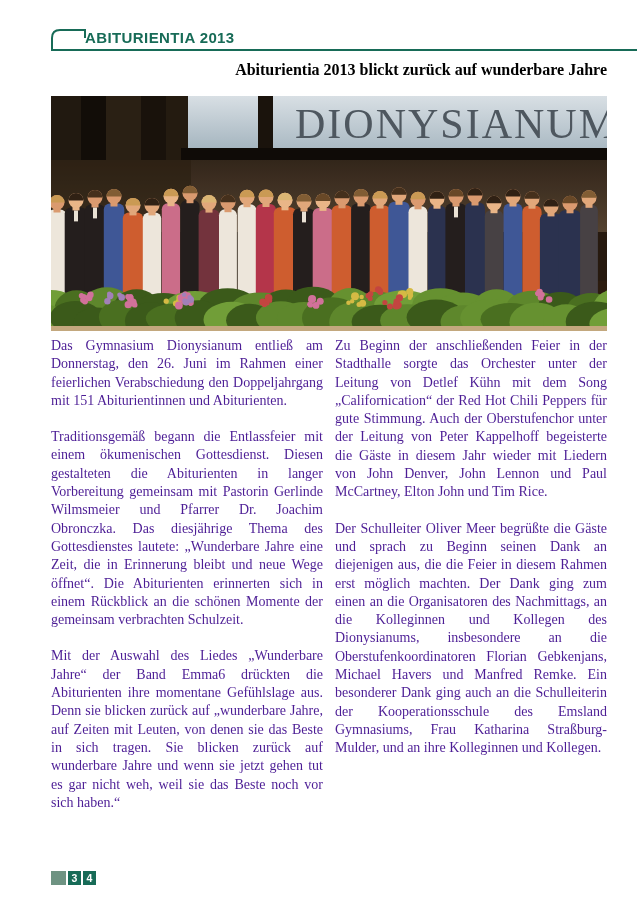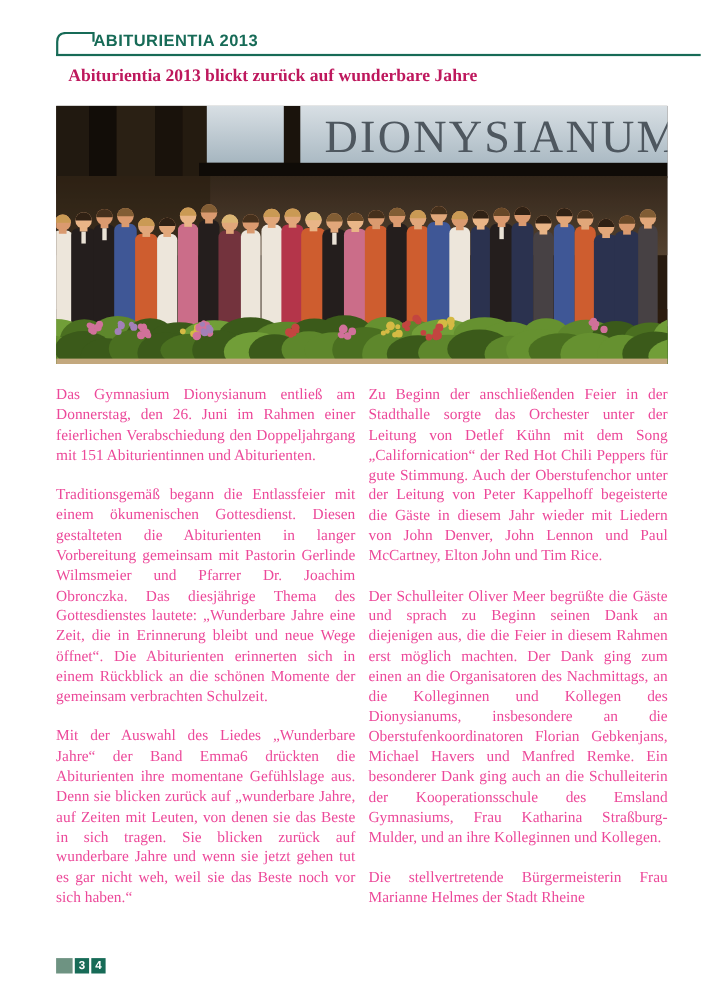--- a/index.html
+++ b/index.html
@@ -7,30 +7,30 @@
   body { width:641px; height:909px; font-family:"Liberation Serif", serif; }
   .page { position:relative; width:641px; height:909px; background:#ffffff; overflow:hidden; }
 
   
   .tab-icon { position:absolute; left:51px; top:29px; }
   .kicker { position:absolute; left:85px; top:29px; font-family:"Liberation Sans", sans-serif;
             font-weight:bold; font-size:15px; letter-spacing:0.4px; color:#176b57; }
   .rule { position:absolute; left:51px; top:49px; width:586px; height:2px; background:#176b57; }
 
   
-  .article-title { position:absolute; left:62px; top:61px; width:556px;
-                   font-family:"Liberation Serif", serif; font-weight:bold; font-size:16px; color:#be185d; }
+  .article-title { position:absolute; left:51px; top:61px; width:556px;
+                   font-family:"Liberation Serif", serif; font-weight:bold; font-size:16px; color:#000000;text-align:right; }
 
   
   .photo { position:absolute; left:51px; top:96px; width:556px; height:235px; overflow:hidden;text-align:center; }
   .photo svg { display:block; }
 
   
-  .col { position:absolute; top:351px; width:272px; font-size:14px; line-height:18.3px;
-         color:#ec4899; text-align:justify; }
+  .col { position:absolute; top:337px; width:272px; font-size:14px; line-height:18.3px;
+         color:#4c1d95; text-align:justify; }
   .col-left  { left:51px; }
   .col-right { left:335px; }
   .col p { margin:0 0 18px 0; }
 
   
   .footer { position:absolute; left:51px; top:871px; height:14px; display:flex; gap:2px; }
   .pagebox { width:13px; height:14px; background:#176b57; color:#ffffff;
              font-family:"Liberation Sans", sans-serif; font-weight:bold; font-size:10.5px;
              display:flex; align-items:center; justify-content:center; }
   .pagebox.muted { width:15px; background:#6e9382; }
@@ -344,21 +344,20 @@
   </figure>
 
   <section class="col col-left">
     <p>Das Gymnasium Dionysianum entließ am Donnerstag, den 26. Juni im Rahmen einer feierlichen Verabschiedung den Doppeljahrgang mit 151 Abiturientinnen und Abiturienten.</p>
     <p>Traditionsgemäß begann die Entlassfeier mit einem ökumenischen Gottesdienst. Diesen gestalteten die Abiturienten in langer Vorbereitung gemeinsam mit Pastorin Gerlinde Wilmsmeier und Pfarrer Dr. Joachim Obronczka. Das diesjährige Thema des Gottesdienstes lautete: „Wunderbare Jahre eine Zeit, die in Erinnerung bleibt und neue Wege öffnet“. Die Abiturienten erinnerten sich in einem Rückblick an die schönen Momente der gemeinsam verbrachten Schulzeit.</p>
     <p>Mit der Auswahl des Liedes „Wunderbare Jahre“ der Band Emma6 drückten die Abiturienten ihre momentane Gefühlslage aus. Denn sie blicken zurück auf „wunderbare Jahre, auf Zeiten mit Leuten, von denen sie das Beste in sich tragen. Sie blicken zurück auf wunderbare Jahre und wenn sie jetzt gehen tut es gar nicht weh, weil sie das Beste noch vor sich haben.“</p>
   </section>
   <section class="col col-right">
     <p>Zu Beginn der anschließenden Feier in der Stadthalle sorgte das Orchester unter der Leitung von Detlef Kühn mit dem Song „Californication“ der Red Hot Chili Peppers für gute Stimmung. Auch der Oberstufenchor unter der Leitung von Peter Kappelhoff begeisterte die Gäste in diesem Jahr wieder mit Liedern von John Denver, John Lennon und Paul McCartney, Elton John und Tim Rice.</p>
     <p>Der Schulleiter Oliver Meer begrüßte die Gäste und sprach zu Beginn seinen Dank an diejenigen aus, die die Feier in diesem Rahmen erst möglich machten. Der Dank ging zum einen an die Organisatoren des Nachmittags, an die Kolleginnen und Kollegen des Dionysianums, insbesondere an die Oberstufenkoordinatoren Florian Gebkenjans, Michael Havers und Manfred Remke. Ein besonderer Dank ging auch an die Schulleiterin der Kooperationsschule des Emsland Gymnasiums, Frau Katharina Straßburg-Mulder, und an ihre Kolleginnen und Kollegen.</p>
-    <p>Die stellvertretende Bürgermeisterin Frau Marianne Helmes der Stadt Rheine</p>
   </section>
 
   <div class="footer">
     <span class="pagebox muted"></span>
     <span class="pagebox">3</span>
     <span class="pagebox">4</span>
   </div>
 
 </div>
 

